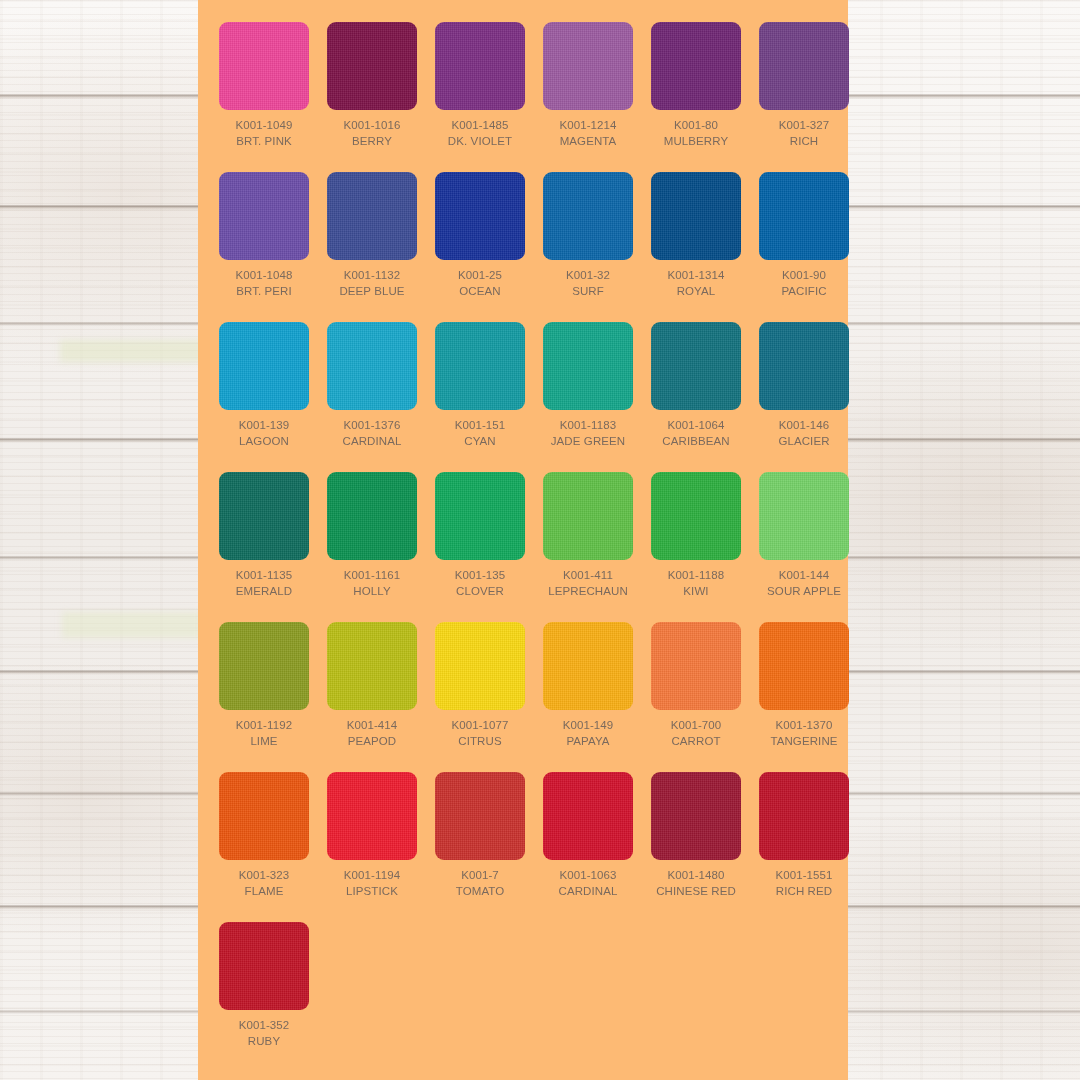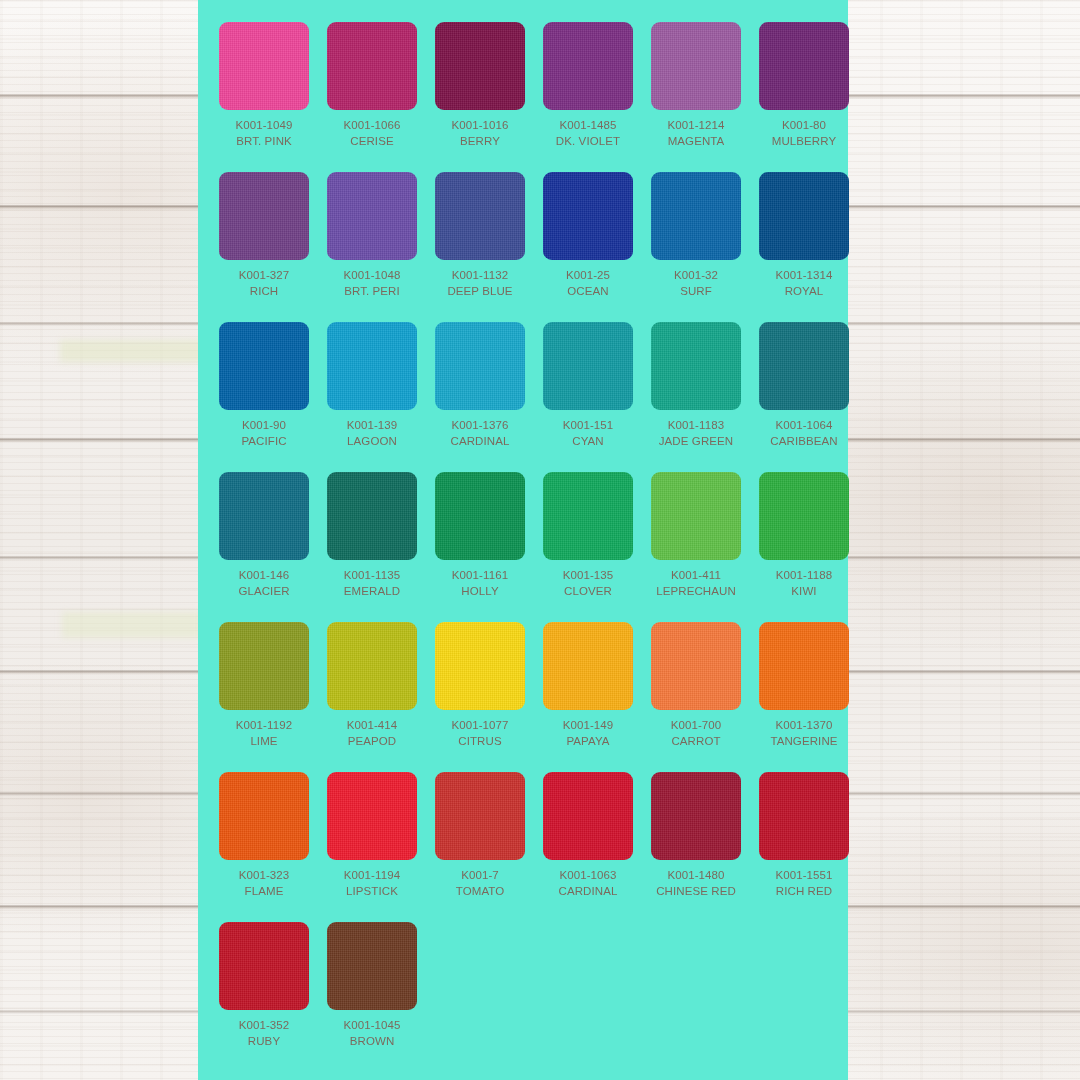--- a/index.html
+++ b/index.html
@@ -88,21 +88,21 @@
     filter: blur(3px);
   }
 
   
   #color-card {
     position: absolute;
     left: 198px;
     top: 0;
     width: 650px;
     height: 1080px;
-    background: #5eead4;
+    background: #fdba74;
     z-index: 5;
   }
 
   #swatch-grid {
     position: absolute;
     left: 14px;
     top: 22px;
     width: 624px;
     display: grid;
     grid-template-columns: repeat(6, 104px);
@@ -160,25 +160,20 @@
 <div id="wood-bg"></div>
 
 <div id="color-card">
   <div id="swatch-grid">
       <div class="swatch-cell">
         <div class="swatch-chip" style="background-color: rgb(237, 69, 153);"></div>
         <div class="swatch-code">K001-1049</div>
         <div class="swatch-name">BRT. PINK</div>
       </div>
       <div class="swatch-cell">
-        <div class="swatch-chip" style="background-color: rgb(179, 34, 103);"></div>
-        <div class="swatch-code">K001-1066</div>
-        <div class="swatch-name">CERISE</div>
-      </div>
-      <div class="swatch-cell">
         <div class="swatch-chip" style="background-color: rgb(124, 18, 71);"></div>
         <div class="swatch-code">K001-1016</div>
         <div class="swatch-name">BERRY</div>
       </div>
       <div class="swatch-cell">
         <div class="swatch-chip" style="background-color: rgb(123, 45, 130);"></div>
         <div class="swatch-code">K001-1485</div>
         <div class="swatch-name">DK. VIOLET</div>
       </div>
       <div class="swatch-cell">
@@ -275,20 +270,25 @@
         <div class="swatch-chip" style="background-color: rgb(95, 192, 70);"></div>
         <div class="swatch-code">K001-411</div>
         <div class="swatch-name">LEPRECHAUN</div>
       </div>
       <div class="swatch-cell">
         <div class="swatch-chip" style="background-color: rgb(43, 174, 62);"></div>
         <div class="swatch-code">K001-1188</div>
         <div class="swatch-name">KIWI</div>
       </div>
       <div class="swatch-cell">
+        <div class="swatch-chip" style="background-color: rgb(116, 209, 103);"></div>
+        <div class="swatch-code">K001-144</div>
+        <div class="swatch-name">SOUR APPLE</div>
+      </div>
+      <div class="swatch-cell">
         <div class="swatch-chip" style="background-color: rgb(138, 155, 33);"></div>
         <div class="swatch-code">K001-1192</div>
         <div class="swatch-name">LIME</div>
       </div>
       <div class="swatch-cell">
         <div class="swatch-chip" style="background-color: rgb(185, 190, 20);"></div>
         <div class="swatch-code">K001-414</div>
         <div class="swatch-name">PEAPOD</div>
       </div>
       <div class="swatch-cell">
@@ -339,20 +339,15 @@
       <div class="swatch-cell">
         <div class="swatch-chip" style="background-color: rgb(190, 17, 40);"></div>
         <div class="swatch-code">K001-1551</div>
         <div class="swatch-name">RICH RED</div>
       </div>
       <div class="swatch-cell">
         <div class="swatch-chip" style="background-color: rgb(192, 19, 38);"></div>
         <div class="swatch-code">K001-352</div>
         <div class="swatch-name">RUBY</div>
       </div>
-      <div class="swatch-cell">
-        <div class="swatch-chip" style="background-color: rgb(108, 58, 34);"></div>
-        <div class="swatch-code">K001-1045</div>
-        <div class="swatch-name">BROWN</div>
-      </div>
       <div class="swatch-cell empty"></div>
     </div>
 </div>
 
 </body></html>

